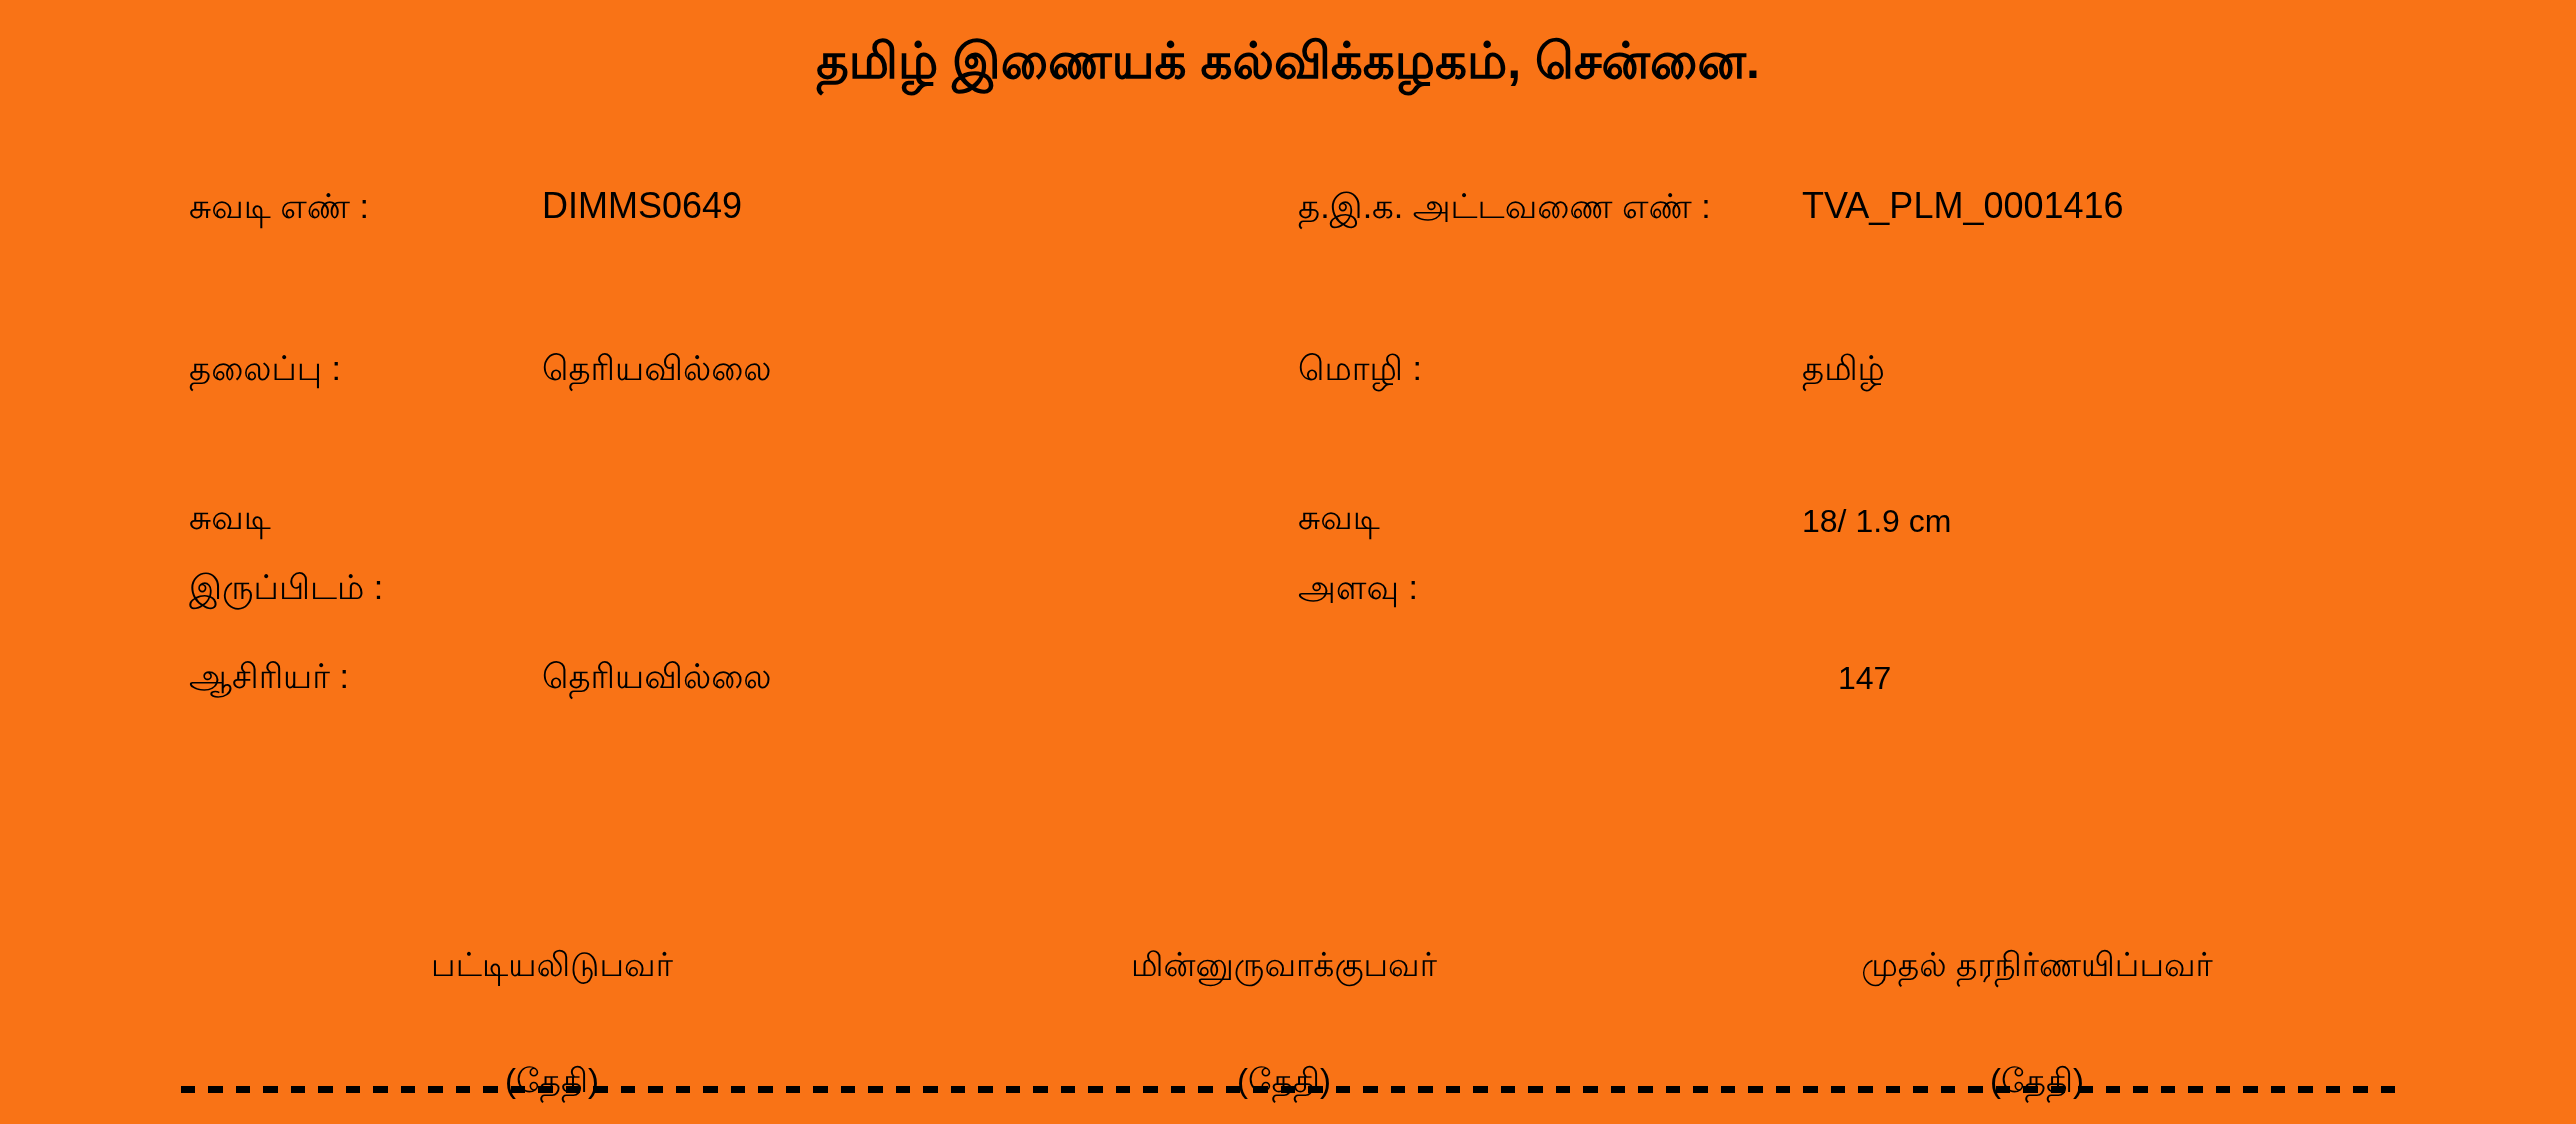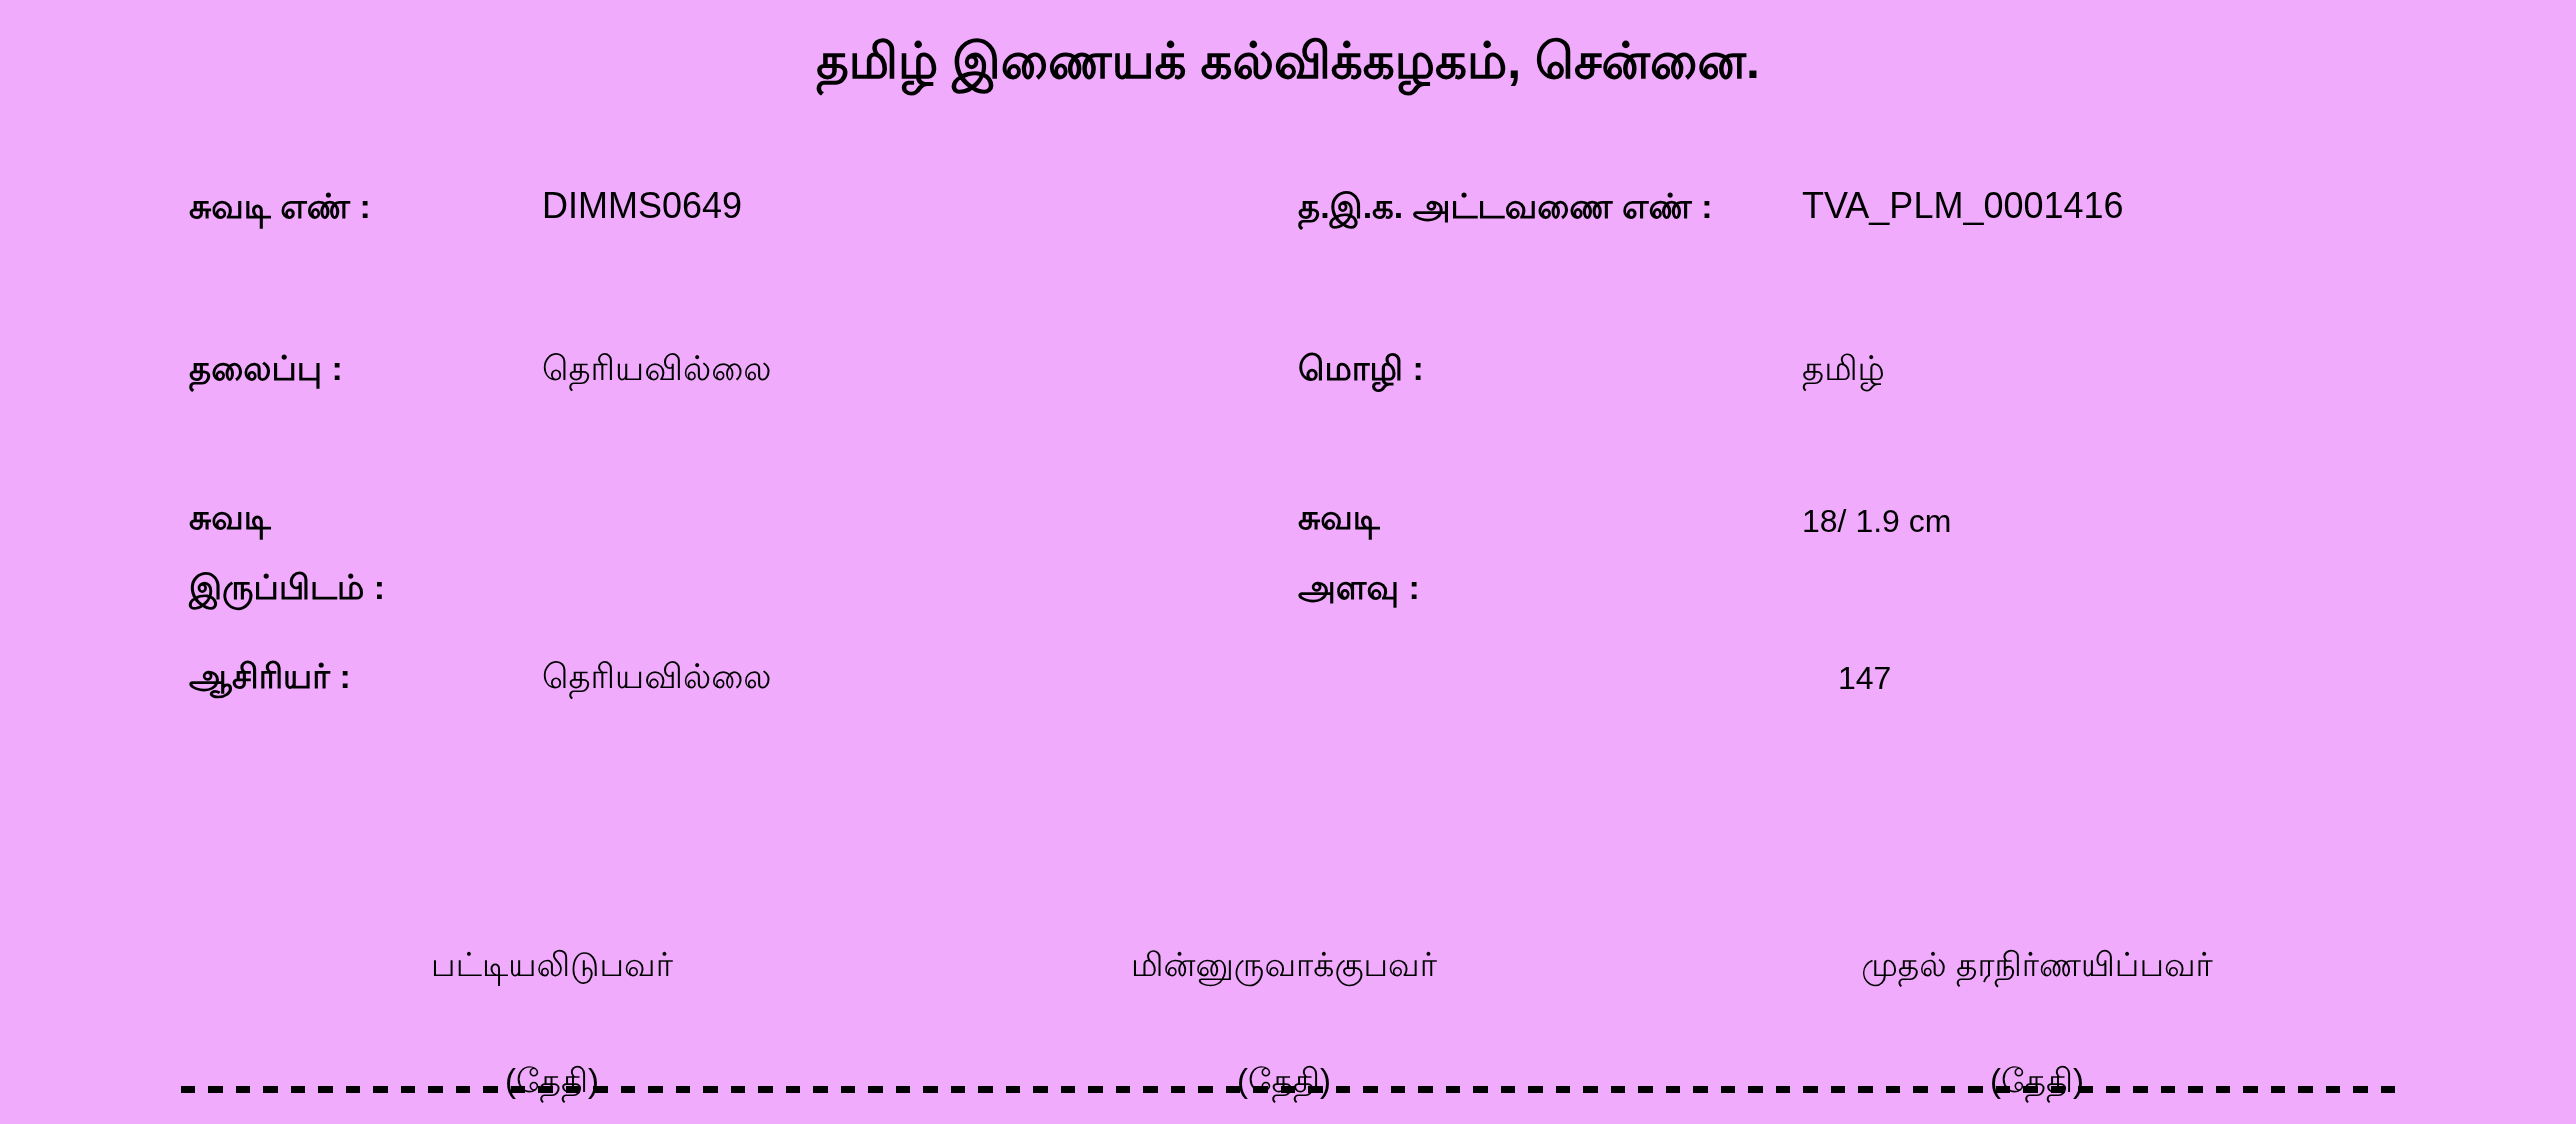--- a/index.html
+++ b/index.html
@@ -5,40 +5,40 @@
   * { margin: 0; padding: 0; box-sizing: border-box; }
   html, body { background: #ffffff; }
   body {
     font-family: "Liberation Sans", sans-serif;
     color: #000000;
   }
   .page {
     position: relative;
     width: 2576px;
     height: 1124px;
-    background: #f0abfc;
+    background: #f97316;
     overflow: hidden;
   }
   .title {
     position: absolute;
     top: 33px;
     left: 0;
     width: 100%;
     text-align: center;
     font-size: 50px;
     font-weight: bold;
     line-height: 1.15;
   }
   .cell {
     position: absolute;
     font-size: 34px;
     line-height: 70px;
     white-space: pre-line;
   }
-  .lbl { font-weight: bold; }
+  .lbl { font-weight: normal; }
   .nowrap { white-space: nowrap; }
   .val-lg { font-size: 36px; }
   .val-sm { font-size: 32px; }
   .sig {
     position: absolute;
     top: 878px;
     transform: translateX(-50%);
     text-align: center;
     font-size: 33px;
     line-height: 58px;

